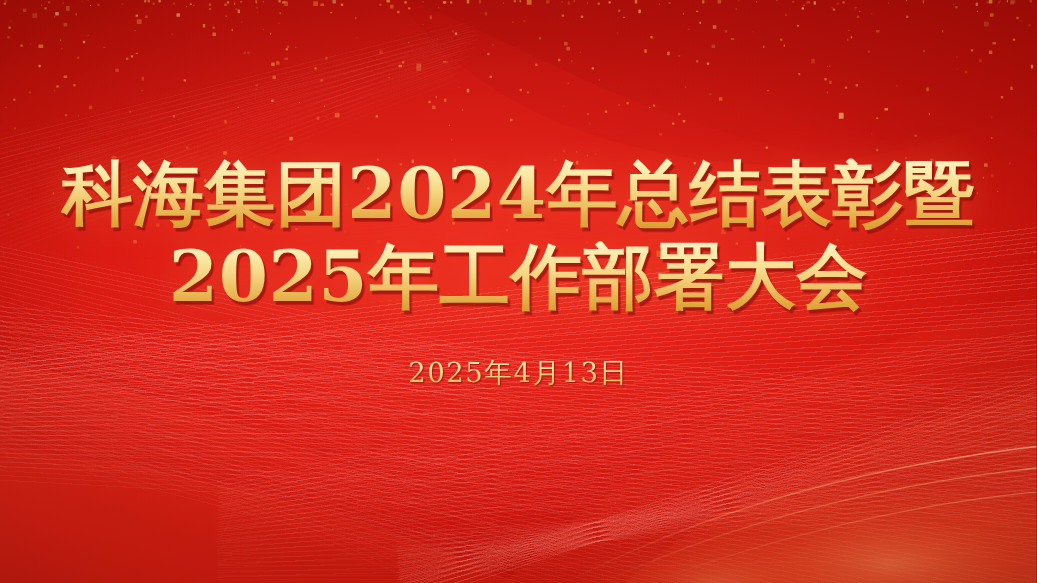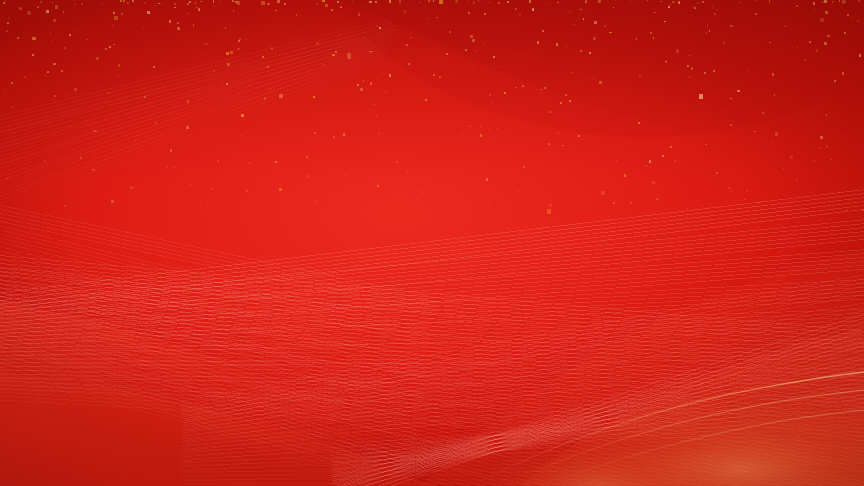--- a/index.html
+++ b/index.html
@@ -630,15 +630,20 @@
       <i class="spark" style="left:134.9px;top:140.2px;width:1.1px;height:0.6px;background:#ffc234;opacity:0.38"></i>
       <i class="spark" style="left:842.4px;top:0.1px;width:3.4px;height:3.4px;background:#ffe08a;opacity:0.36"></i>
       <i class="spark" style="left:827.2px;top:34.8px;width:2.4px;height:2.4px;background:#f7b53a;opacity:0.68"></i>
       <i class="spark" style="left:479.5px;top:126.2px;width:1.2px;height:1.3px;background:#ffcf6b;opacity:0.48"></i>
     </div>
 
   <div class="bg-topband"></div>
   <div class="bg-vignette"></div>
 
   <div class="content">
+    <div class="title-wrap">
+      <span class="title-line l1">科海集团2024年总结表彰暨</span>
+      <span class="title-line l2">2025年工作部署大会</span>
+    </div>
+    <div class="date-line">2025年4月13日</div>
   </div>
 
 </div>
 
 </body></html>

